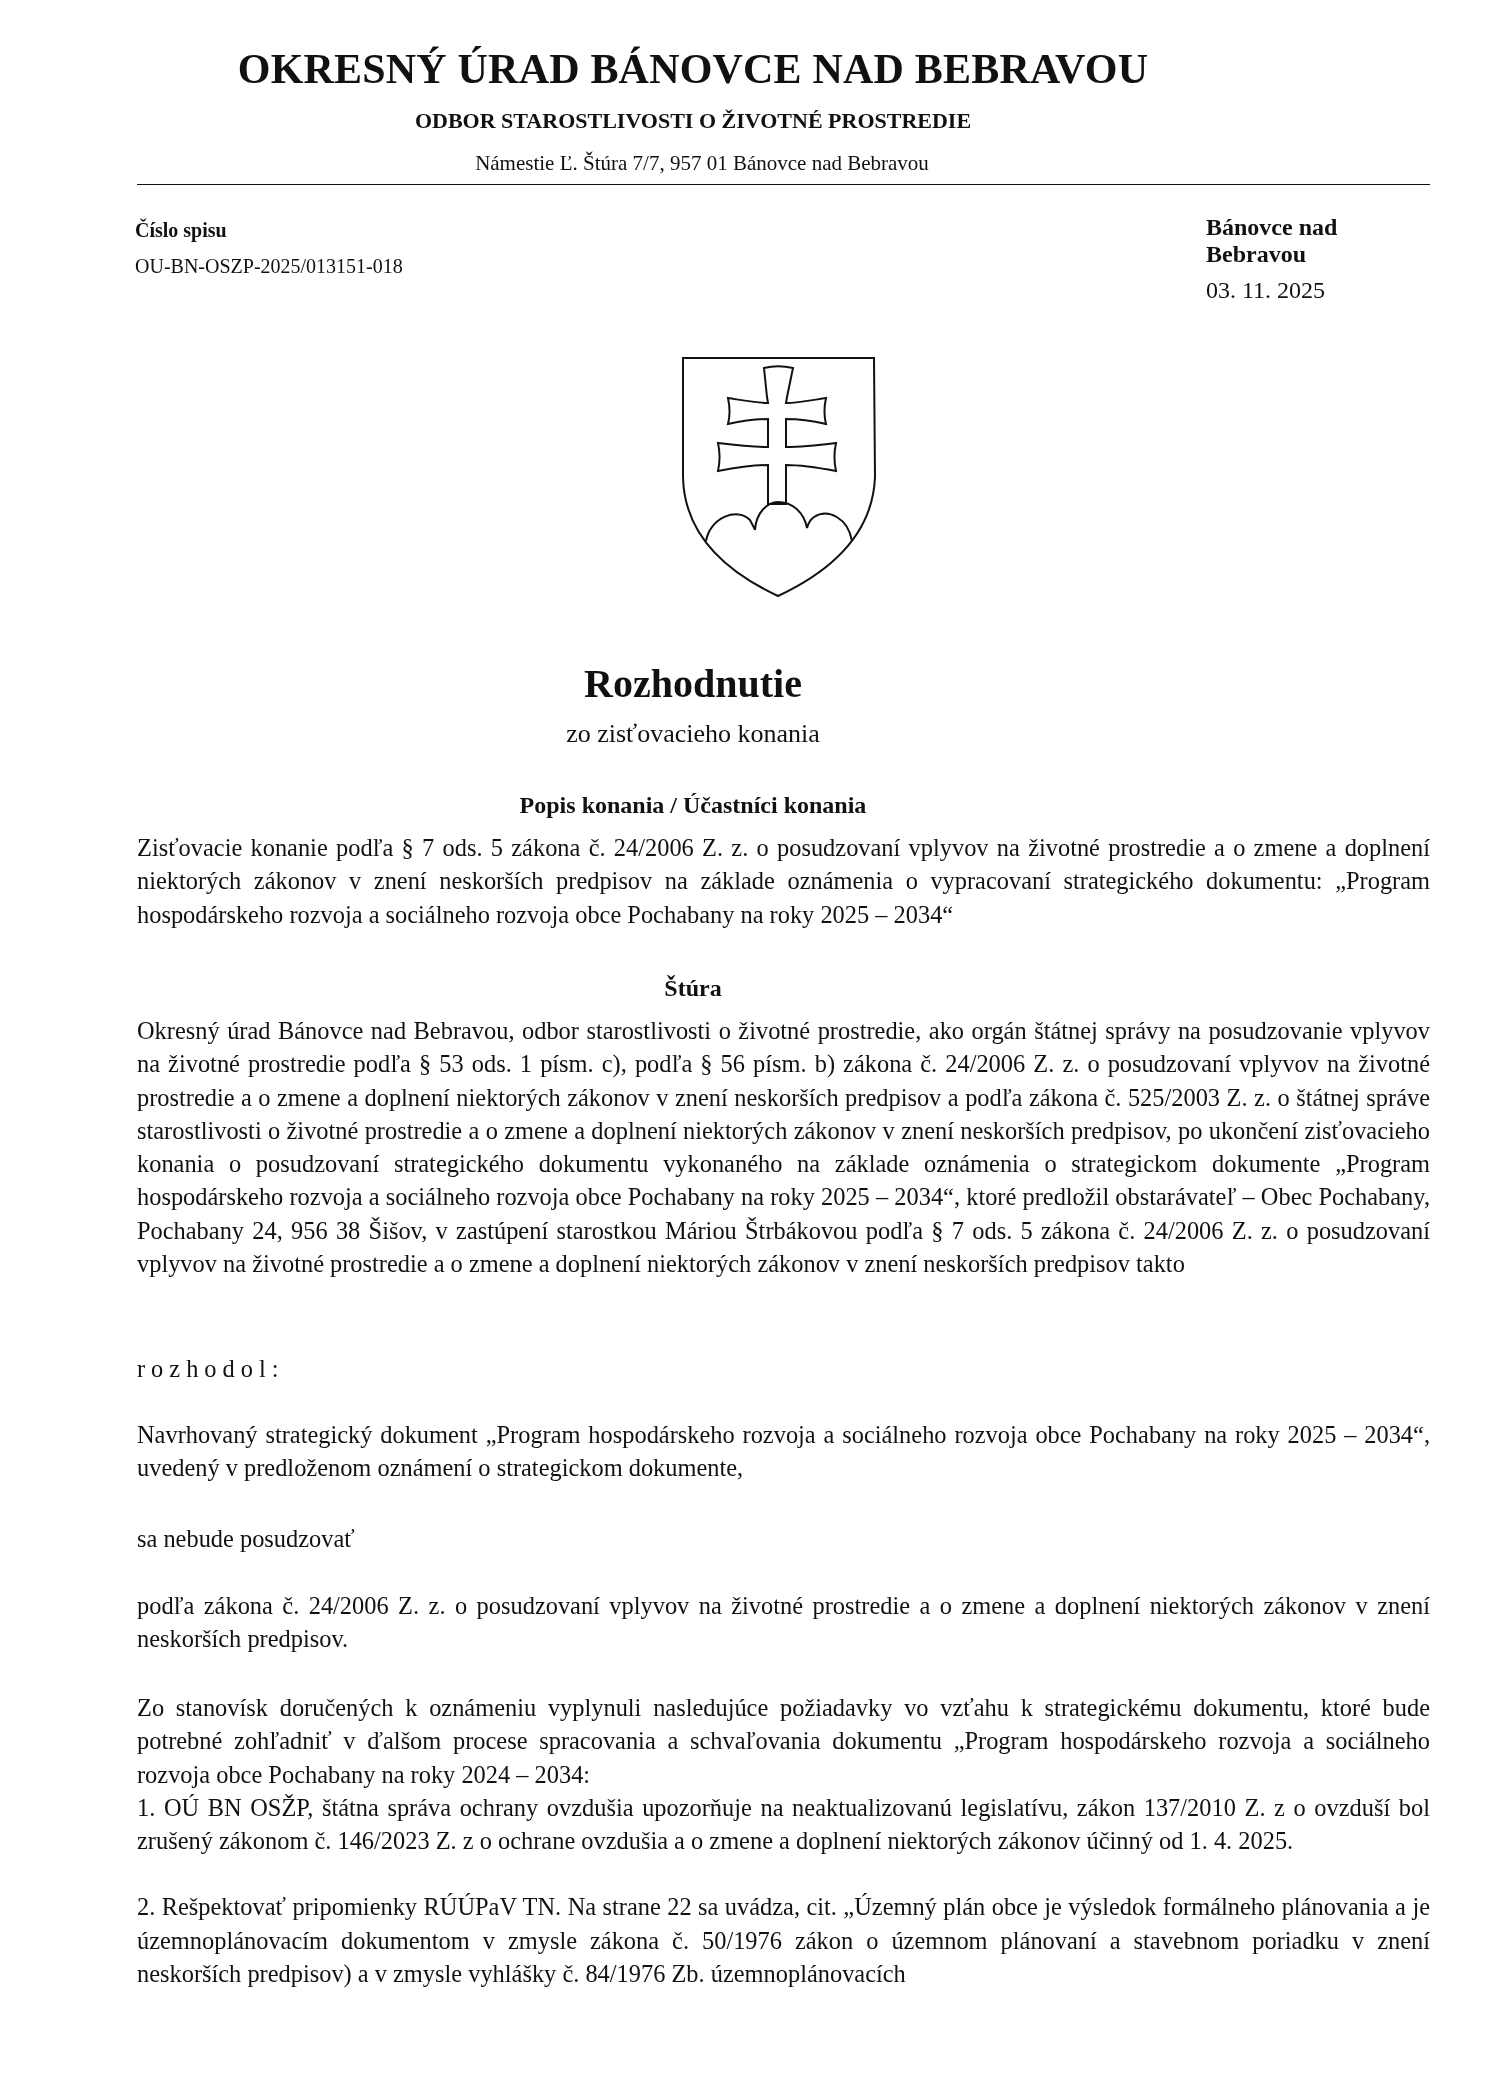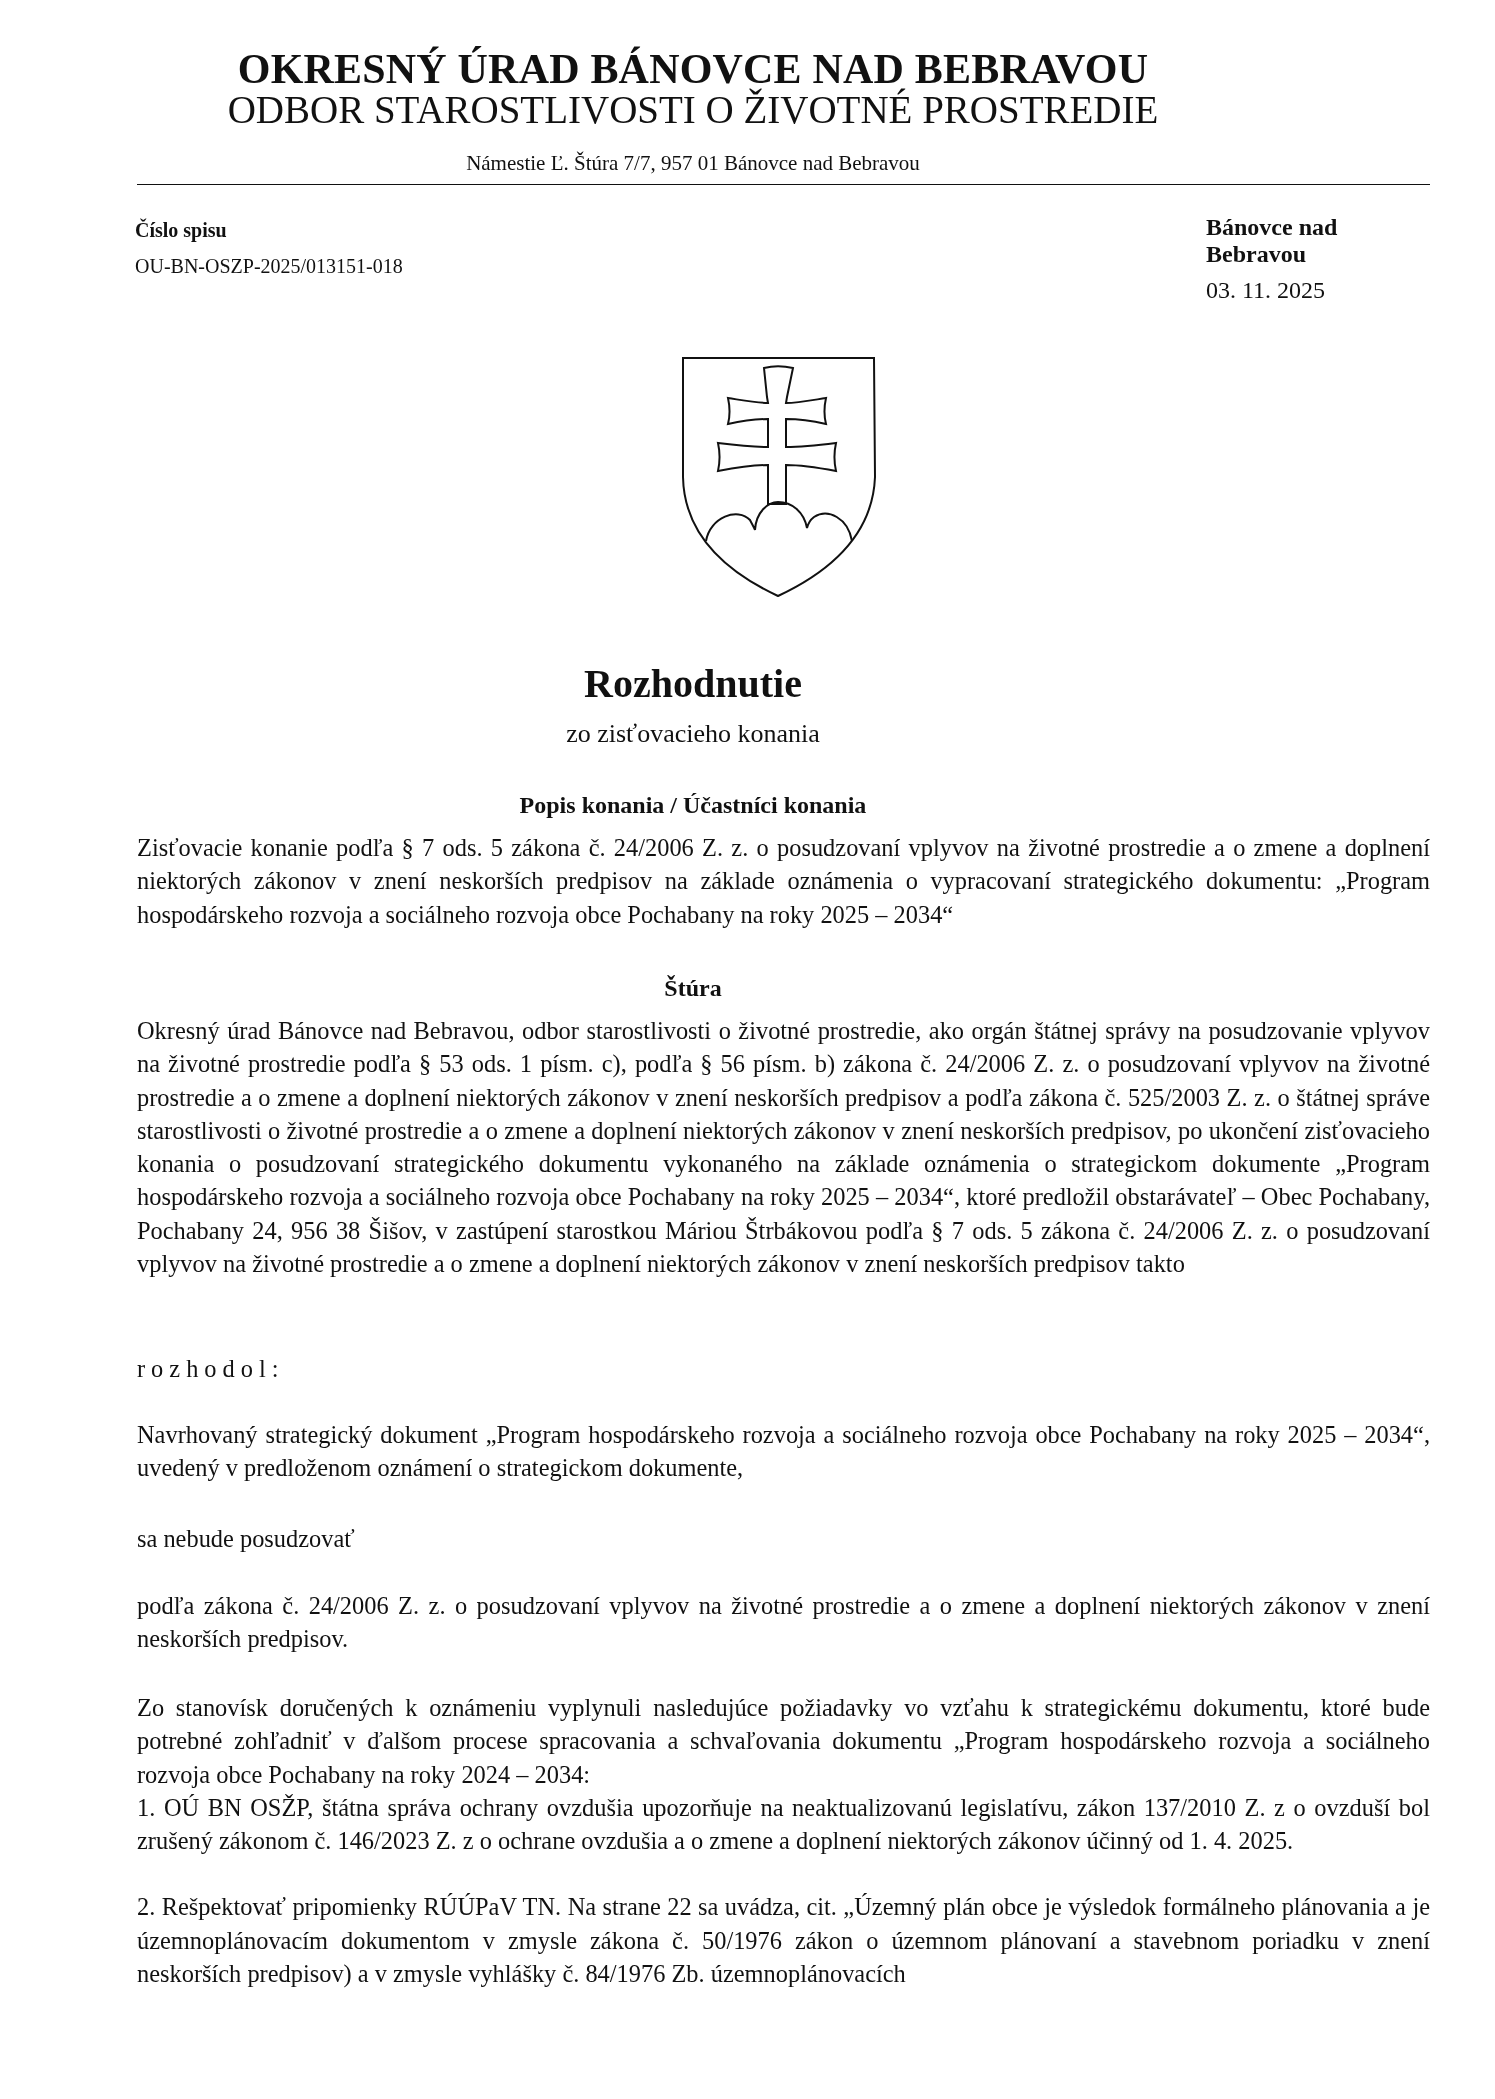--- a/index.html
+++ b/index.html
@@ -3,22 +3,22 @@
   <meta charset="utf-8">
   <style>
     html, body { margin: 0; padding: 0; background: #ffffff; }
     body {
       width: 1495px; height: 2099px; position: relative; overflow: hidden;
       font-family: "Liberation Serif", "DejaVu Serif", serif; color: #111111;
     }
     .abs { position: absolute; }
     .center { left: 0; width: 1386px; text-align: center; }
     .h-title { top: 44px; font-size: 42px; font-weight: bold; letter-spacing: 0.2px; line-height: 50px; }
-    .h-dept { top: 93px; font-size: 39px; line-height: 34px; }
-    .h-addr { top: 150px; font-size: 21px; line-height: 26px; }
+    .h-dept { top: 104px; font-size: 22px; line-height: 34px; font-weight: bold; }
+    .h-addr { top: 150px; font-size: 21px; line-height: 26px; padding-left: 9px; }
     .h-rule { top: 184px; left: 137px; width: 1293px; height: 0; border-top: 1.6px solid #111; }
 
     .meta-left { left: 135px; top: 216px; font-size: 20px; }
     .meta-left .label { font-weight: bold; line-height: 28px; }
     .meta-left .value { margin-top: 8px; line-height: 28px; }
     .meta-right { left: 1206px; top: 214px; width: 200px; font-size: 24px; }
     .meta-right .place { font-weight: bold; line-height: 27px; width: 150px; }
     .meta-right .date { margin-top: 8px; line-height: 28px; }
 
     .crest { left: 680px; top: 352px; width: 200px; height: 250px; }

